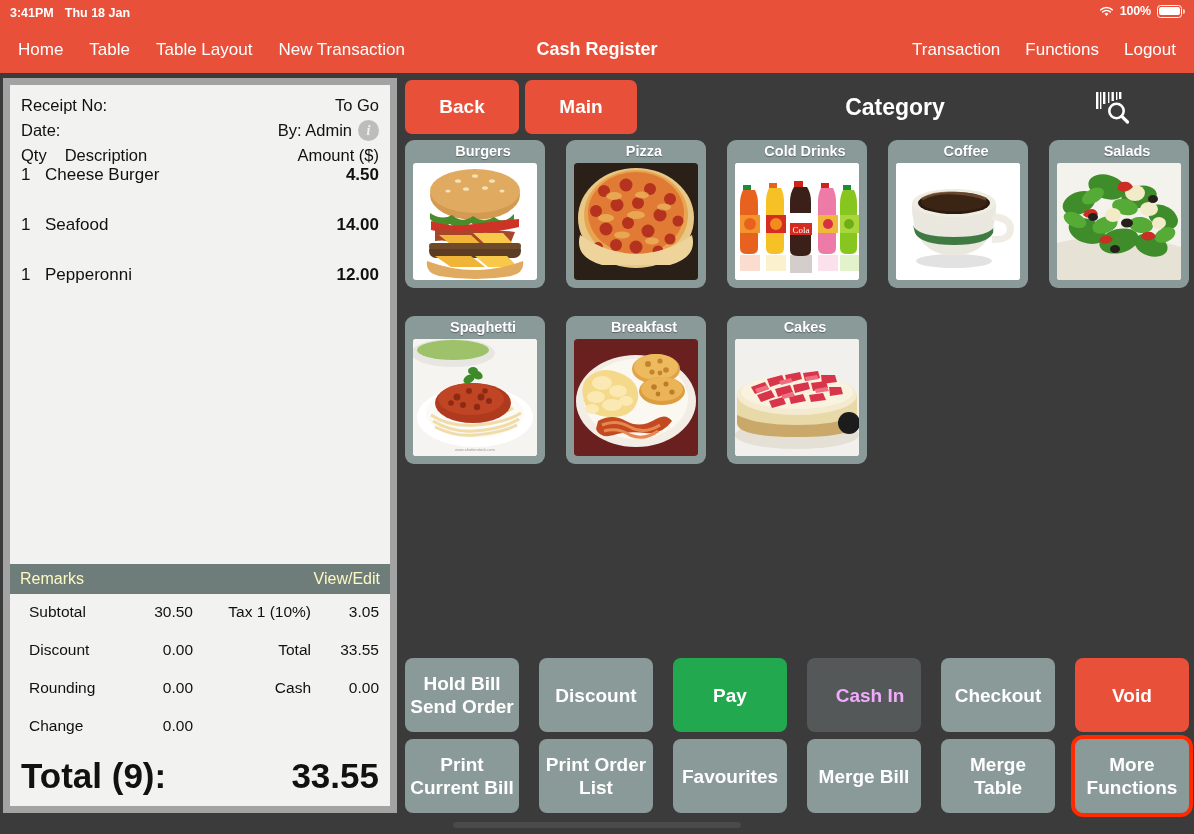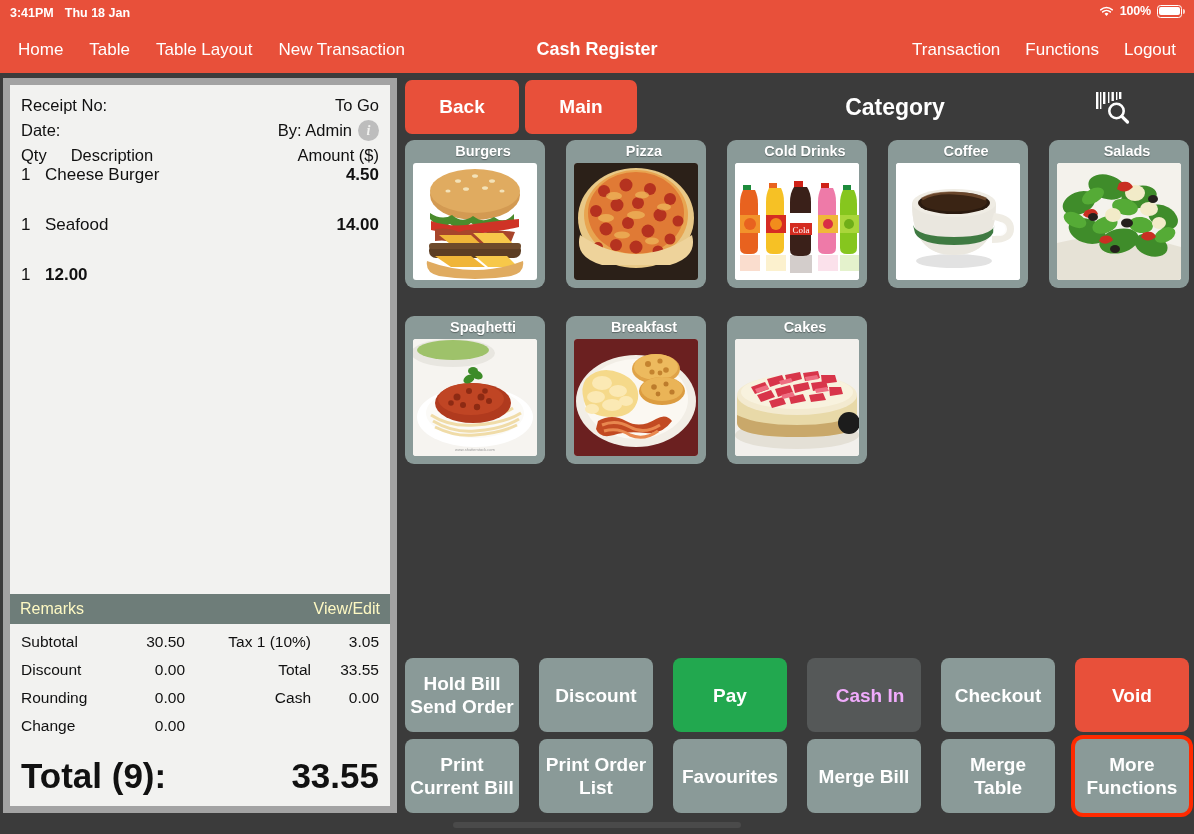--- a/index.html
+++ b/index.html
@@ -56,41 +56,41 @@
   .r-row { display: flex; justify-content: space-between; align-items: center; font-size: 16.5px; color: #111; line-height: 25px; }
   .r-row .rl { }
   .r-row .rr { display: flex; align-items: center; gap: 6px; }
   .info-icon {
     width: 21px; height: 21px; border-radius: 50%; background: #bdbdbd;
     color: #f2f2f0; font-size: 14px; font-weight: bold; font-style: italic;
     display: inline-flex; align-items: center; justify-content: center;
     font-family: "Liberation Serif", serif; cursor: pointer;
   }
   .col-head { display: flex; justify-content: space-between; font-size: 16.5px; color: #111; padding: 3px 11px 0 11px; }
-  .col-head .ch-left { display: flex; gap: 24px; }
+  .col-head .ch-left { display: flex; gap: 18px; }
 
   .items { flex: 1; overflow: hidden; padding: 0 11px; }
   .item-row {
     display: flex; align-items: baseline; font-size: 17px; color: #111;
     height: 50px; cursor: pointer;
   }
   .item-qty { width: 24px; flex: 0 0 24px; }
   .item-desc { flex: 1; }
   .item-amt { font-weight: bold; text-align: right; }
 
   .remarks-bar {
     height: 30px; background: #6e7d79; color: #fef9c3;
     display: flex; align-items: center; justify-content: space-between;
     padding: 0 10px; font-size: 16px;
   }
   .totals { padding: 6px 11px 0 11px; }
   .totals-grid {
     display: grid;
     grid-template-columns: 92px 72px 1fr 68px;
-    font-size: 15.5px; color: #111; row-gap: 4px;
+    font-size: 15.5px; color: #111; row-gap: 14px; margin-left: 8px;
   }
   .totals-grid div { line-height: 24px; }
   .tg-lbl { text-align: left; }
   .tg-val { text-align: right; }
   .tg-lbl2 { text-align: right; padding-right: 0; }
   .tg-val2 { text-align: right; }
   .grand {
     display: flex; justify-content: space-between; align-items: baseline;
     padding: 18px 11px 10px 11px;
     font-size: 35px; font-weight: bold; color: #111;
@@ -212,20 +212,21 @@
         <span class="item-desc">Cheese Burger</span>
         <span class="item-amt">4.50</span>
       </div>
       <div class="item-row">
         <span class="item-qty">1</span>
         <span class="item-desc">Seafood</span>
         <span class="item-amt">14.00</span>
       </div>
       <div class="item-row">
         <span class="item-qty">1</span>
+        <span class="item-desc">Pepperonni</span>
         <span class="item-amt">12.00</span>
       </div>
     </div>
 
     <div class="remarks-bar">
       <span>Remarks</span>
       <span>View/Edit</span>
     </div>
 
     <div class="totals">

